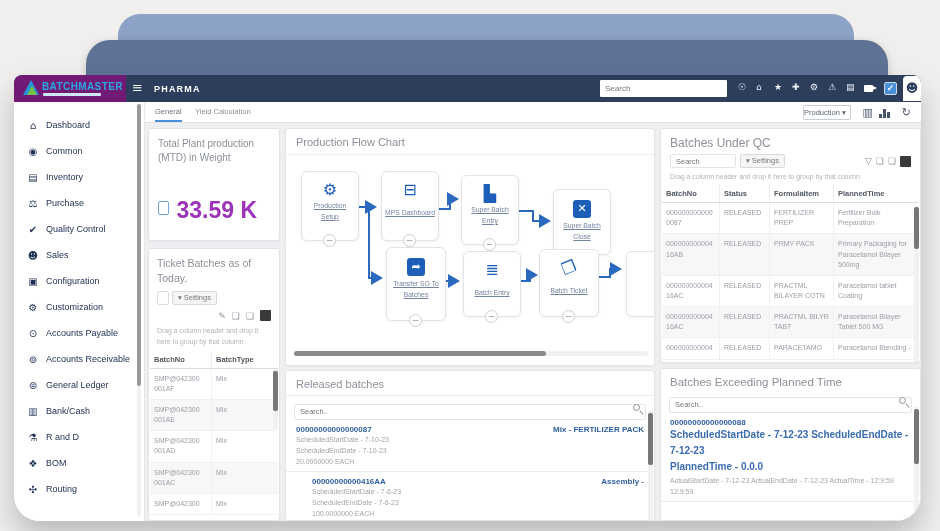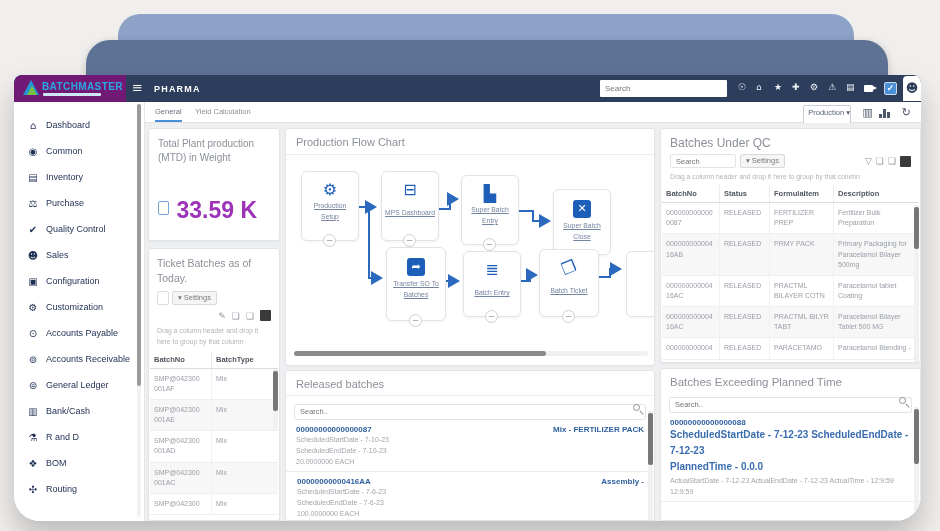--- a/index.html
+++ b/index.html
@@ -36,21 +36,21 @@
   .sitem{left:0;width:127px;height:22px;display:flex;align-items:center;gap:7px;padding-left:13px;cursor:pointer}
   .sitem .ic{font-size:10px;color:#1e2f54;width:12px;text-align:center}
   .sitem .lb{font-size:9px;color:#233355}
   .strack{right:3px;top:2px;width:4px;height:413px;background:#f1f1f1;border-radius:2px}
   .sthumb{right:3px;top:2px;width:4px;height:282px;background:#9a9a9a;border-radius:2px}
 
   
   .tabbar{left:131px;top:27px;width:776px;height:21px;background:#fff;border-bottom:1px solid #e2e2e2}
   .tab{top:5px;font-size:7.5px;color:#8a9099;cursor:pointer}
   .tab.active{color:#6b7280;border-bottom:2px solid #4a90d9;padding-bottom:4px}
-  .prodbtn{right:70px;top:3px;width:48px;height:24px;border:1px solid #c9ced6;border-radius:2px;background:#fff;font-size:7.5px;color:#5a6575;text-align:right;line-height:13px;cursor:pointer}
+  .prodbtn{right:70px;top:3px;width:48px;height:15px;border:1px solid #c9ced6;border-radius:2px;background:#fff;font-size:7.5px;color:#5a6575;text-align:left;line-height:13px;cursor:pointer}
   .vico{top:4px;font-size:11px;color:#4a5568;cursor:pointer}
   .bars{top:7px;width:13px;height:9px;cursor:pointer}
   .bars i{position:absolute;bottom:0;width:3px;background:#4a5568}
   .bars .b1{left:0;height:4px}.bars .b2{left:4px;height:9px}.bars .b3{left:8px;height:6px}
 
   
   .content{left:131px;top:48px;width:776px;height:398px;background:#edeff1}
 
   .card{background:#fff;border:1px solid #e3e4e7;border-radius:3px;box-shadow:0 1px 2px rgba(0,0,0,.04);overflow:hidden}
   .ptitle{color:#8b9099;font-size:11px}
@@ -317,21 +317,21 @@
     </div>
     <div style="padding:5px 10px 4px 10px;border-bottom:1px solid #ececec">
       <div style="display:flex;justify-content:space-between">
         <span class="bluelink">00000000000000087</span>
         <span class="bluelink">Mix - FERTILIZER PACK</span>
       </div>
       <div class="grayline">ScheduledStartDate - 7-10-23</div>
       <div class="grayline">ScheduledEndDate - 7-10-23</div>
       <div class="grayline">20.0000000 EACH</div>
     </div>
-    <div style="padding:5px 10px 4px 11px">
+    <div style="padding:5px 10px 4px 26px">
       <div style="display:flex;justify-content:space-between">
         <span class="bluelink">00000000000416AA</span>
         <span class="bluelink">Assembly -</span>
       </div>
       <div class="grayline">ScheduledStartDate - 7-6-23</div>
       <div class="grayline">ScheduledEndDate - 7-6-23</div>
       <div class="grayline">100.0000000 EACH</div>
     </div>
     <div class="vtrack" style="top:40px;height:110px"></div>
     <div class="vthumb" style="top:42px;height:52px"></div>
@@ -346,21 +346,21 @@
       <span class="tico g">▽</span>
       <span class="tico g">❏</span>
       <span class="tico g">❏</span>
       <span class="sq"></span>
     </div>
     <div class="hint" style="padding:4px 9px 3px 9px;white-space:nowrap;overflow:hidden">Drag a column header and drop it here to group by that column</div>
     <div class="gridhead" style="grid-template-columns:58px 50px 64px 1fr;margin:0 1px">
       <div>BatchNo</div>
       <div>Status</div>
       <div>FormulaItem</div>
-      <div>Description</div>
+      <div>PlannedTime</div>
     </div>
     <div class="gridrow" style="grid-template-columns:58px 50px 64px 1fr;margin:0 1px">
       <div>0000000000000087</div>
         <div>RELEASED</div>
         <div>FERTILIZER PREP</div>
         <div>Fertilizer Bulk Preparation</div>
     </div>
     <div class="gridrow alt" style="grid-template-columns:58px 50px 64px 1fr;margin:0 1px">
       <div>00000000000416AB</div>
         <div>RELEASED</div>

